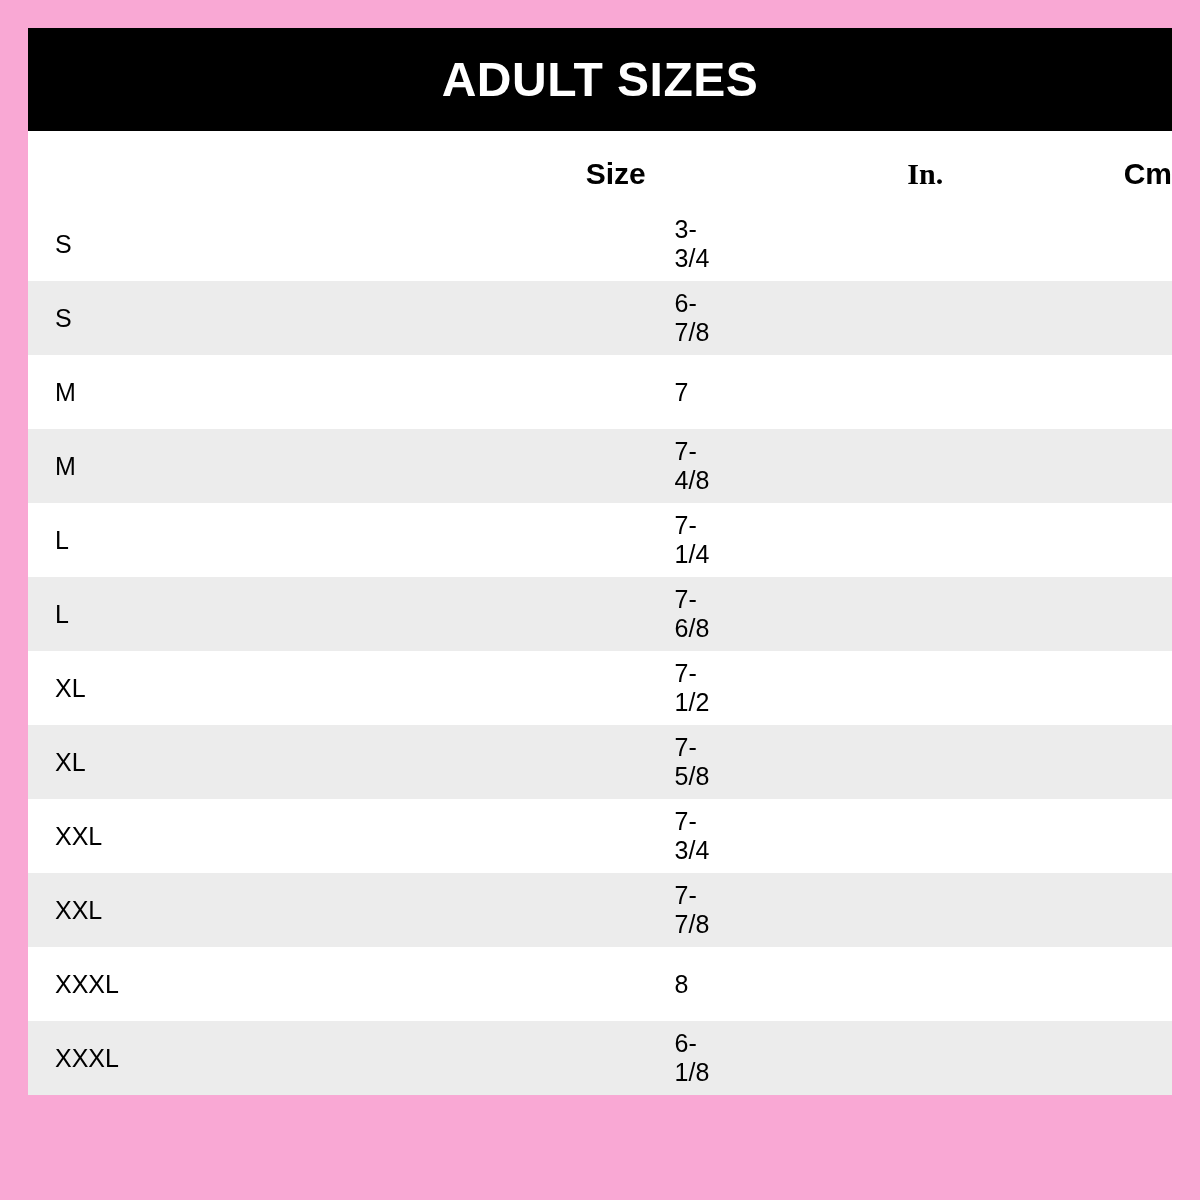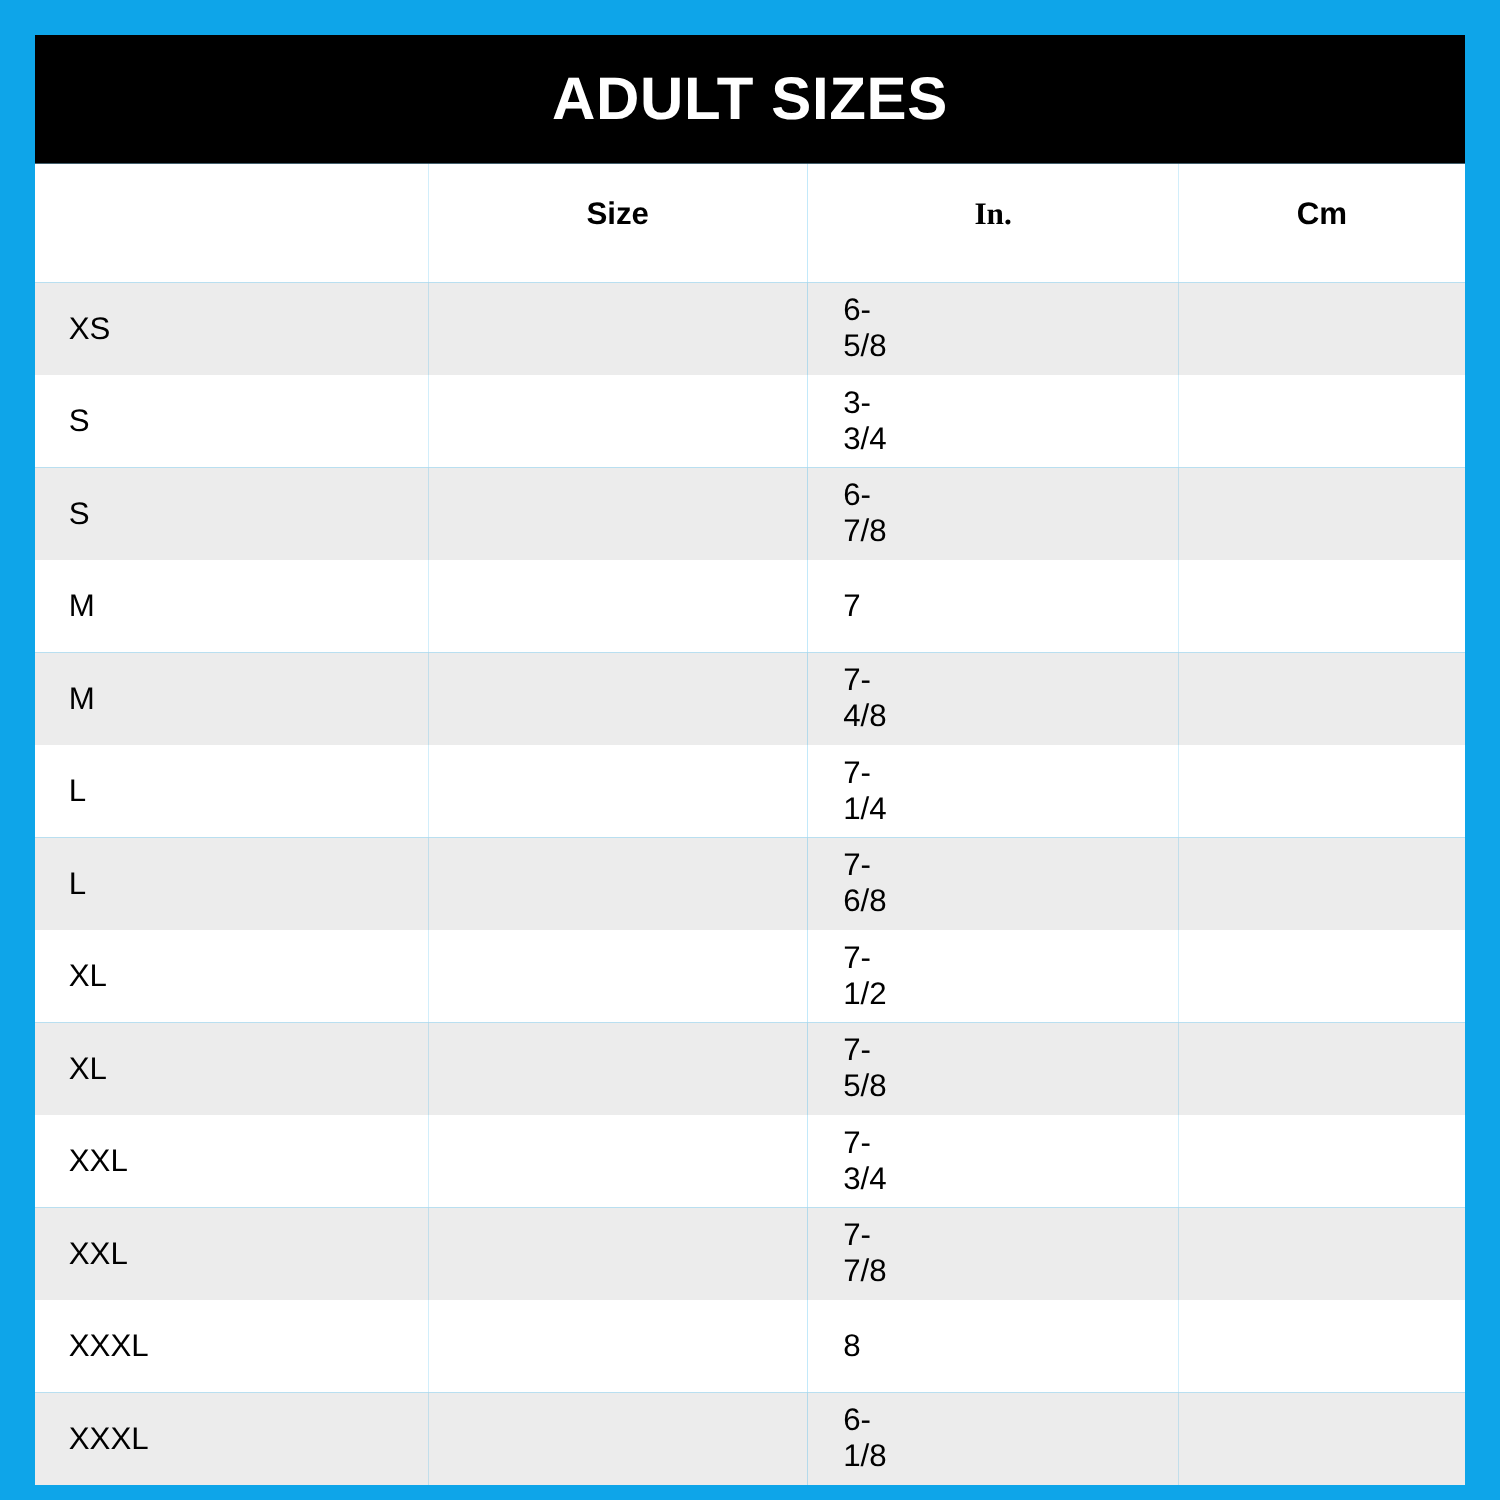--- a/index.html
+++ b/index.html
@@ -12,21 +12,21 @@
     height: 1200px;
     font-family: "Liberation Sans", sans-serif;
     color: #000000;
     -webkit-font-smoothing: antialiased;
   }
   .page {
     width: 1200px;
     height: 1200px;
     box-sizing: border-box;
     padding: 28px 28px 0 28px;
-    background: #0ea5e9;
+    background: #f9a8d4;
   }
   .size-table {
     width: 100%;
     border-collapse: collapse;
     table-layout: fixed;
   }
   .title-bar {
     background: #000000;
   }
   .title-bar td {
@@ -36,24 +36,24 @@
     display: block;
     text-align: center;
     color: #ffffff;
     font-size: 48px;
     font-weight: bold;
     letter-spacing: 0.5px;
     line-height: 103px;
     height: 103px;
   }
   thead.col-heads th {
-    font-size: 25px;
+    font-size: 30px;
     font-weight: bold;
-    text-align: center;
-    padding: 26px 0 40px 0;
+    text-align: right;
+    padding: 26px 0 16px 0;
     background: #ffffff;
     color: #000000;
   }
   tbody tr.row-alt td {
     background: #ececec;
   }
   tbody tr.row-plain td {
     background: #ffffff;
   }
   tbody td {
@@ -100,26 +100,20 @@
     </thead>
     <thead class="col-heads">
       <tr>
         <th class="cell-0"></th>
         <th class="cell-1">Size</th>
         <th class="cell-2">In.</th>
         <th class="cell-3">Cm</th>
       </tr>
     </thead>
     <tbody>
-      <tr class="row-alt">
-        <td class="cell-0">XS</td>
-        <td class="cell-1">6-5/8</td>
-        <td class="cell-2">20-3/4</td>
-        <td class="cell-3">53</td>
-      </tr>
       <tr class="row-plain">
         <td class="cell-0">S</td>
         <td class="cell-1">3-3/4</td>
         <td class="cell-2">21</td>
         <td class="cell-3">54</td>
       </tr>
       <tr class="row-alt">
         <td class="cell-0">S</td>
         <td class="cell-1">6-7/8</td>
         <td class="cell-2">21-1/2</td>

